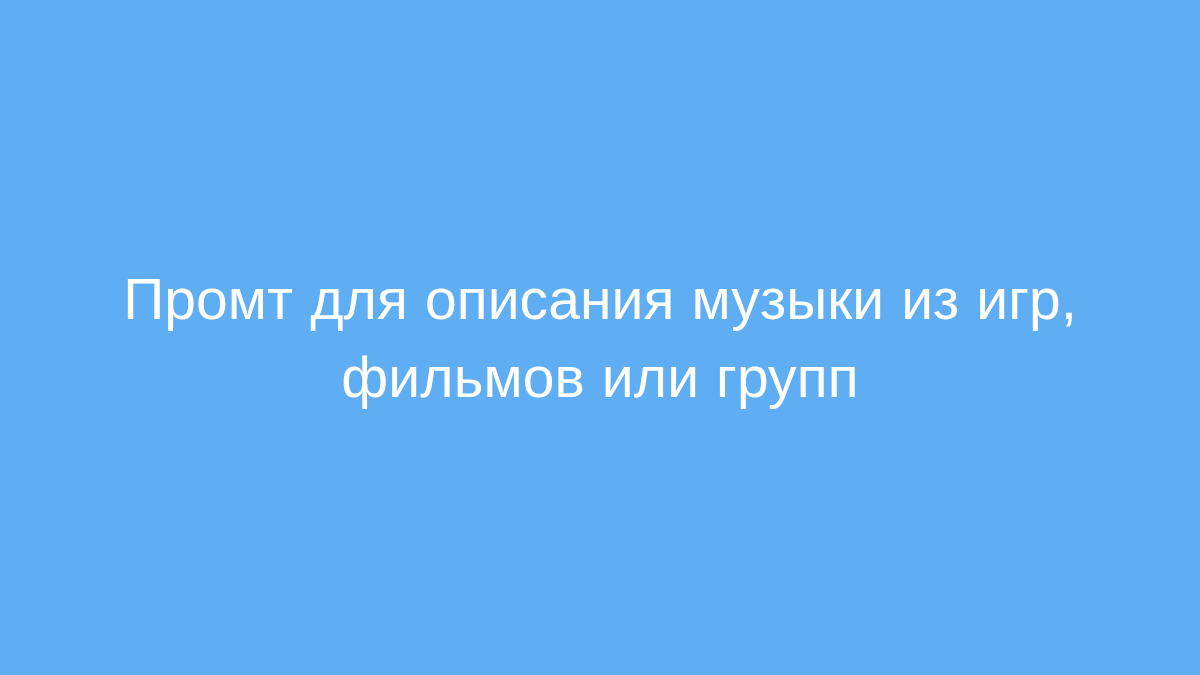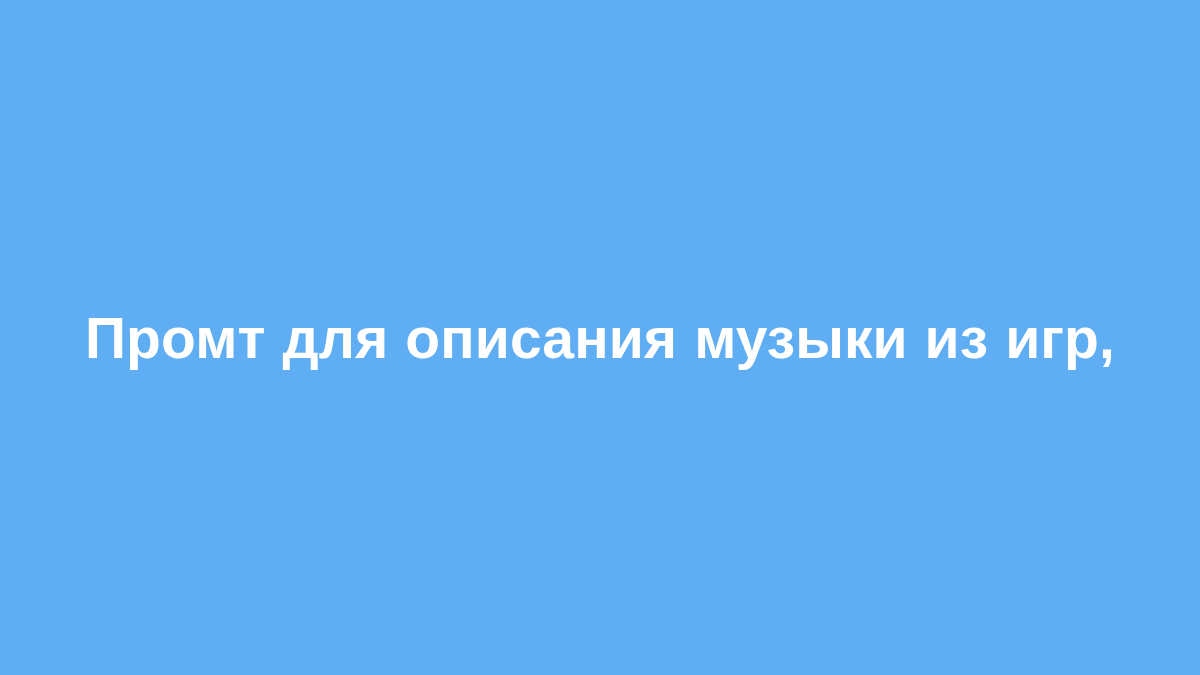--- a/index.html
+++ b/index.html
@@ -28,34 +28,35 @@
 
   .cover-title {
     margin: 4px;
     padding: 0 60px;
     width: 100%;
     box-sizing: border-box;
     text-align: center;
     color: #ffffff;
     font-family: "Liberation Sans", "DejaVu Sans", sans-serif;
     font-size: 57px;
-    font-weight: 700;
+    font-weight: 400;
     line-height: 78px;
     letter-spacing: 0.1px;
     word-spacing: 1px;
     -webkit-font-smoothing: antialiased;
   }
 
   .cover-title .title-line {
     display: block;
     white-space: nowrap;
   }
 </style>
 </head>
 <body>
 
 <div class="cover-card">
 
   <h1 class="cover-title">
     <span class="title-line">Промт для описания музыки из игр,</span>
+    <span class="title-line">фильмов или групп</span>
   </h1>
 
 </div>
 
 </body></html>

